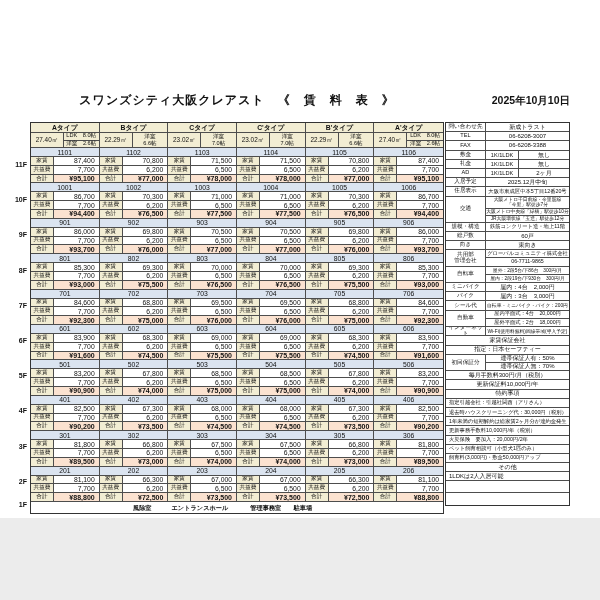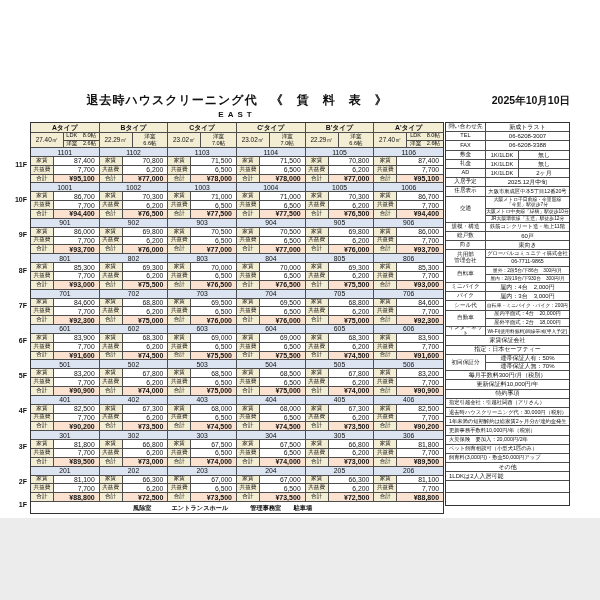--- a/index.html
+++ b/index.html
@@ -47,23 +47,22 @@
   .pspan { flex:1; display:flex; align-items:center; justify-content:center; text-align:center; font-size:6px; white-space:nowrap; }
   .pspan.left { justify-content:flex-start; padding-left:3px; }
   .sm1 { font-size:5.3px !important; } .sm2 { font-size:4.8px !important; }
 
   .bottom-band { position:absolute; top:518px; left:0; width:600px; height:82px; background:#ececec; }
 </style>
 </head>
 <body>
 
 <div class="page">
-  <div class="title">退去時ハウスクリーニング代　《　賃　料　表　》</div>
+  <div class="title">スワンズシティ大阪クレアスト　《　賃　料　表　》</div>
   <div class="date">2025年10月10日</div>
-  <div class="east">EAST</div>
 
   <div class="content">
     <div class="gutter" id="floorGutter">
         <div class="flabel" style="top: 39px;">11F</div>
         <div class="flabel" style="top: 74.2px;">10F</div>
         <div class="flabel" style="top: 109.4px;">9F</div>
         <div class="flabel" style="top: 144.6px;">8F</div>
         <div class="flabel" style="top: 179.8px;">7F</div>
         <div class="flabel" style="top: 215px;">6F</div>
         <div class="flabel" style="top: 250.2px;">5F</div>

